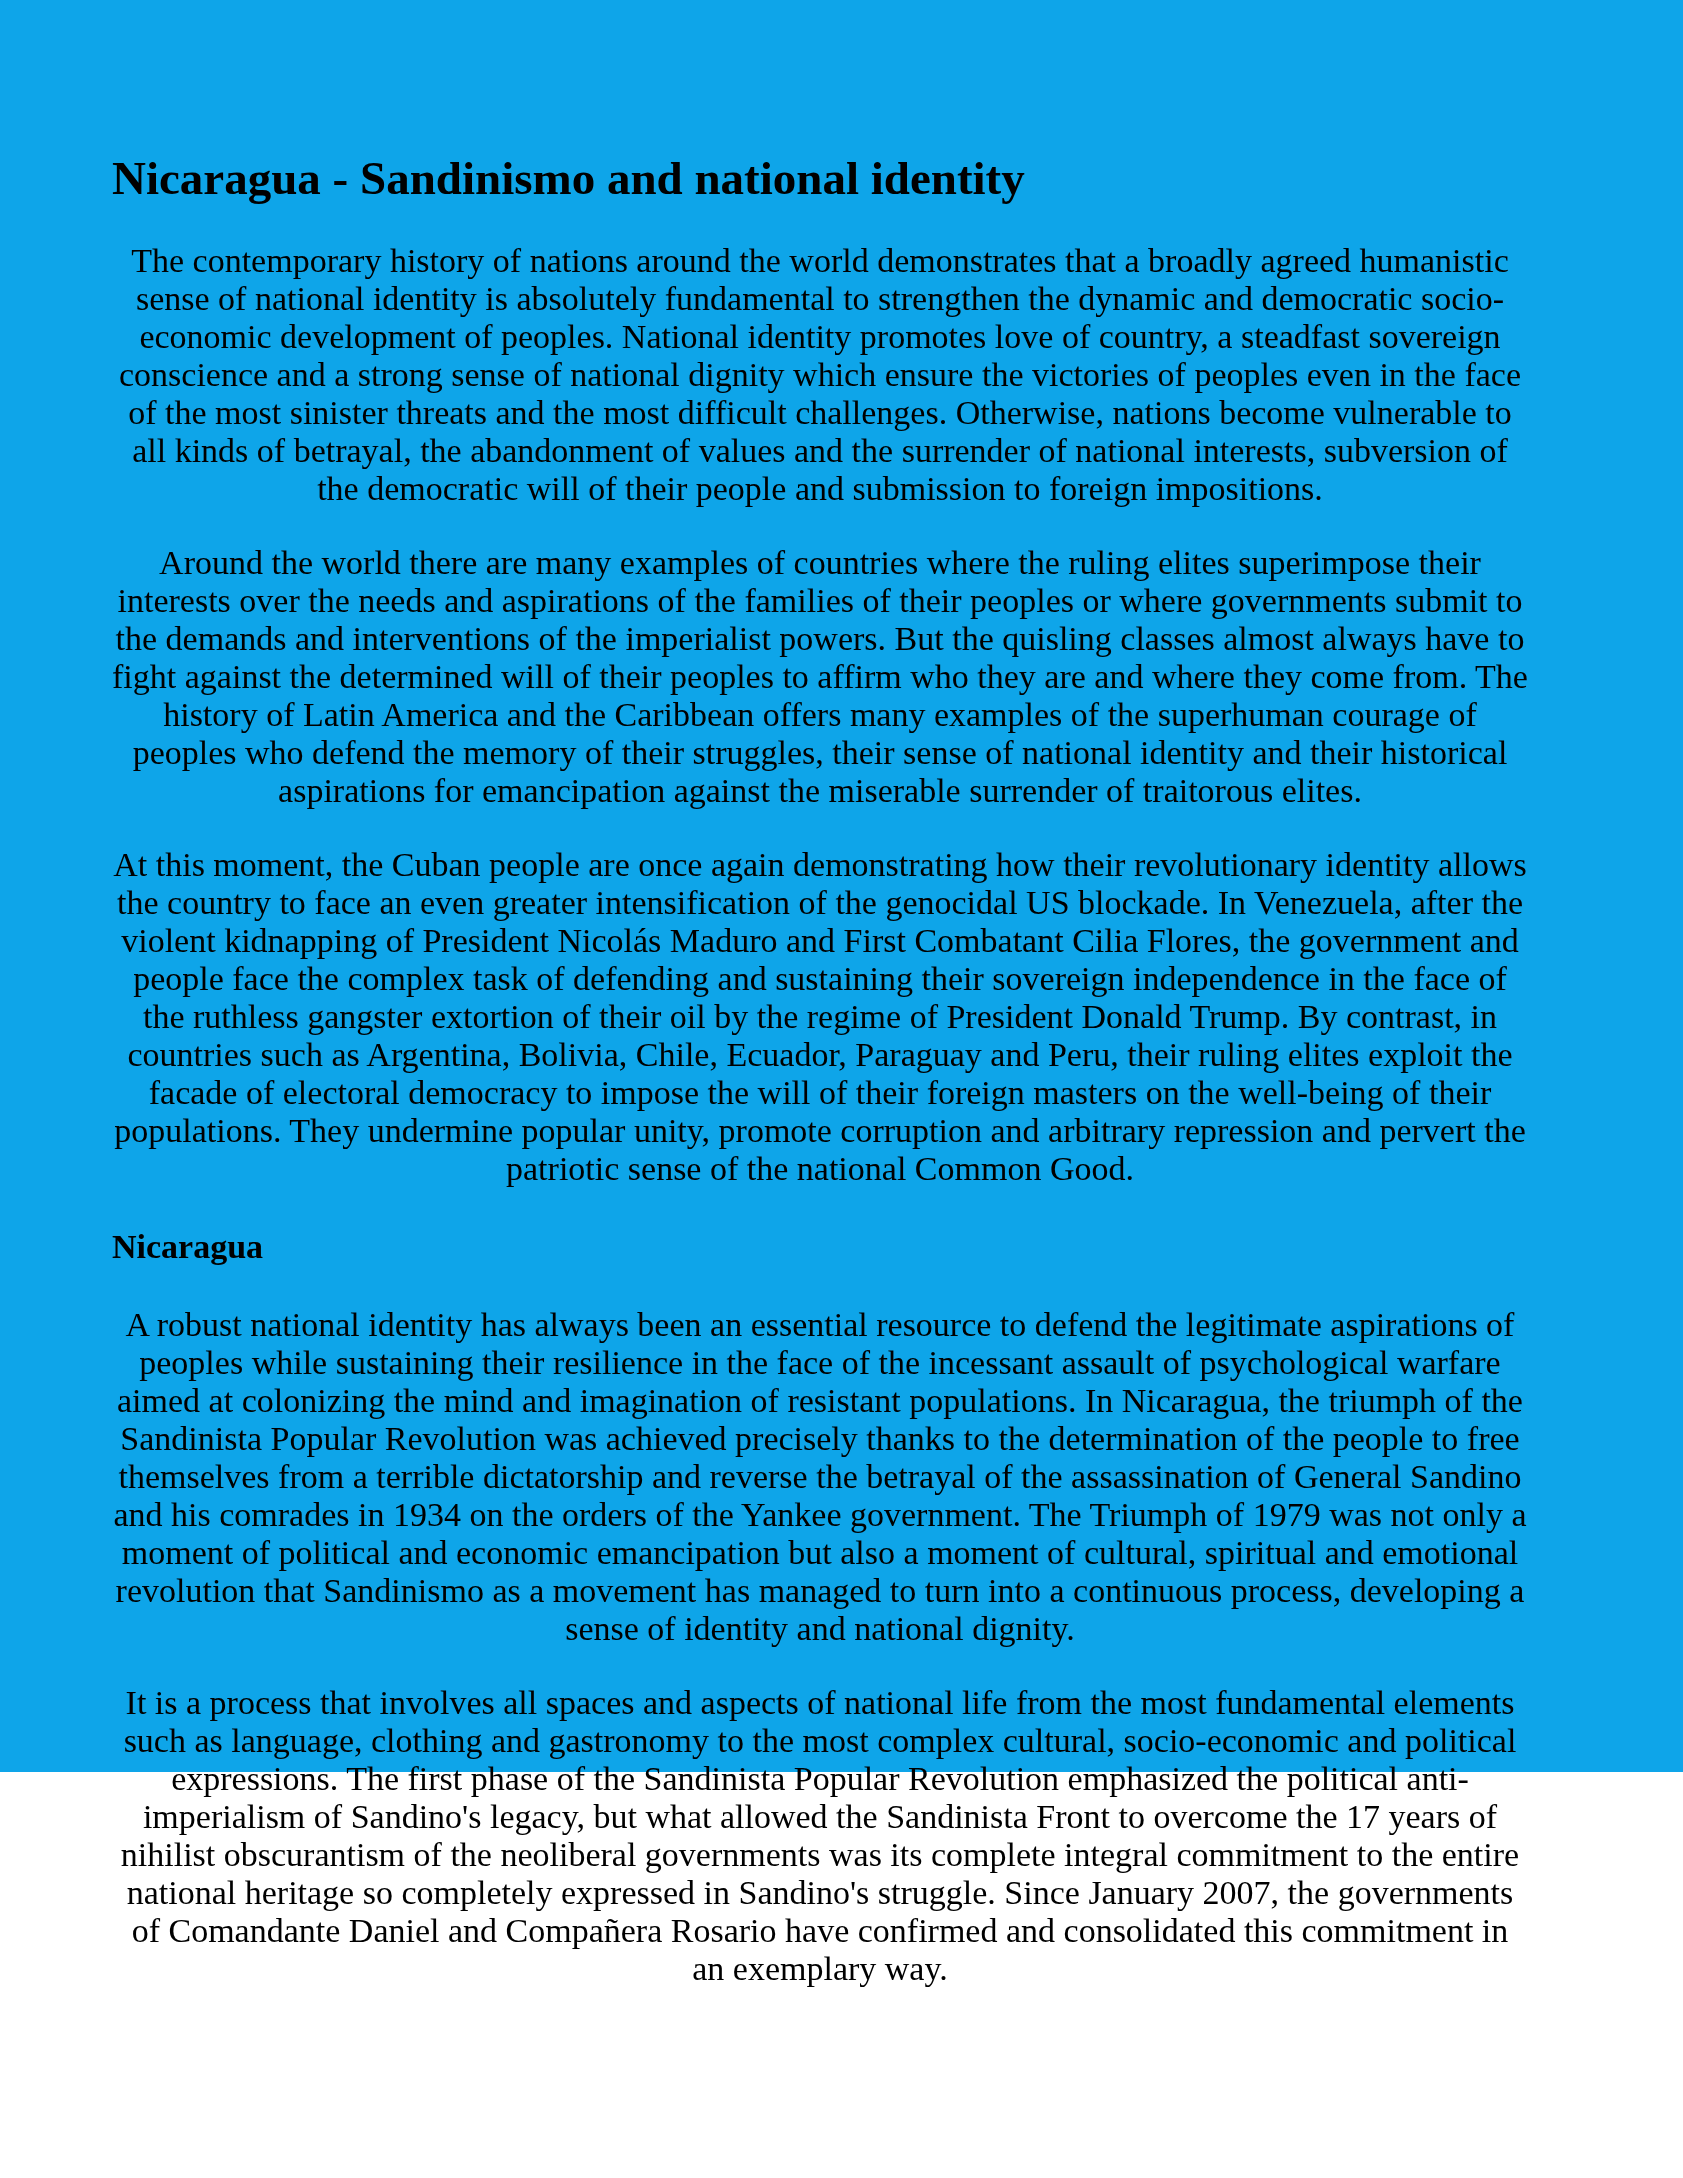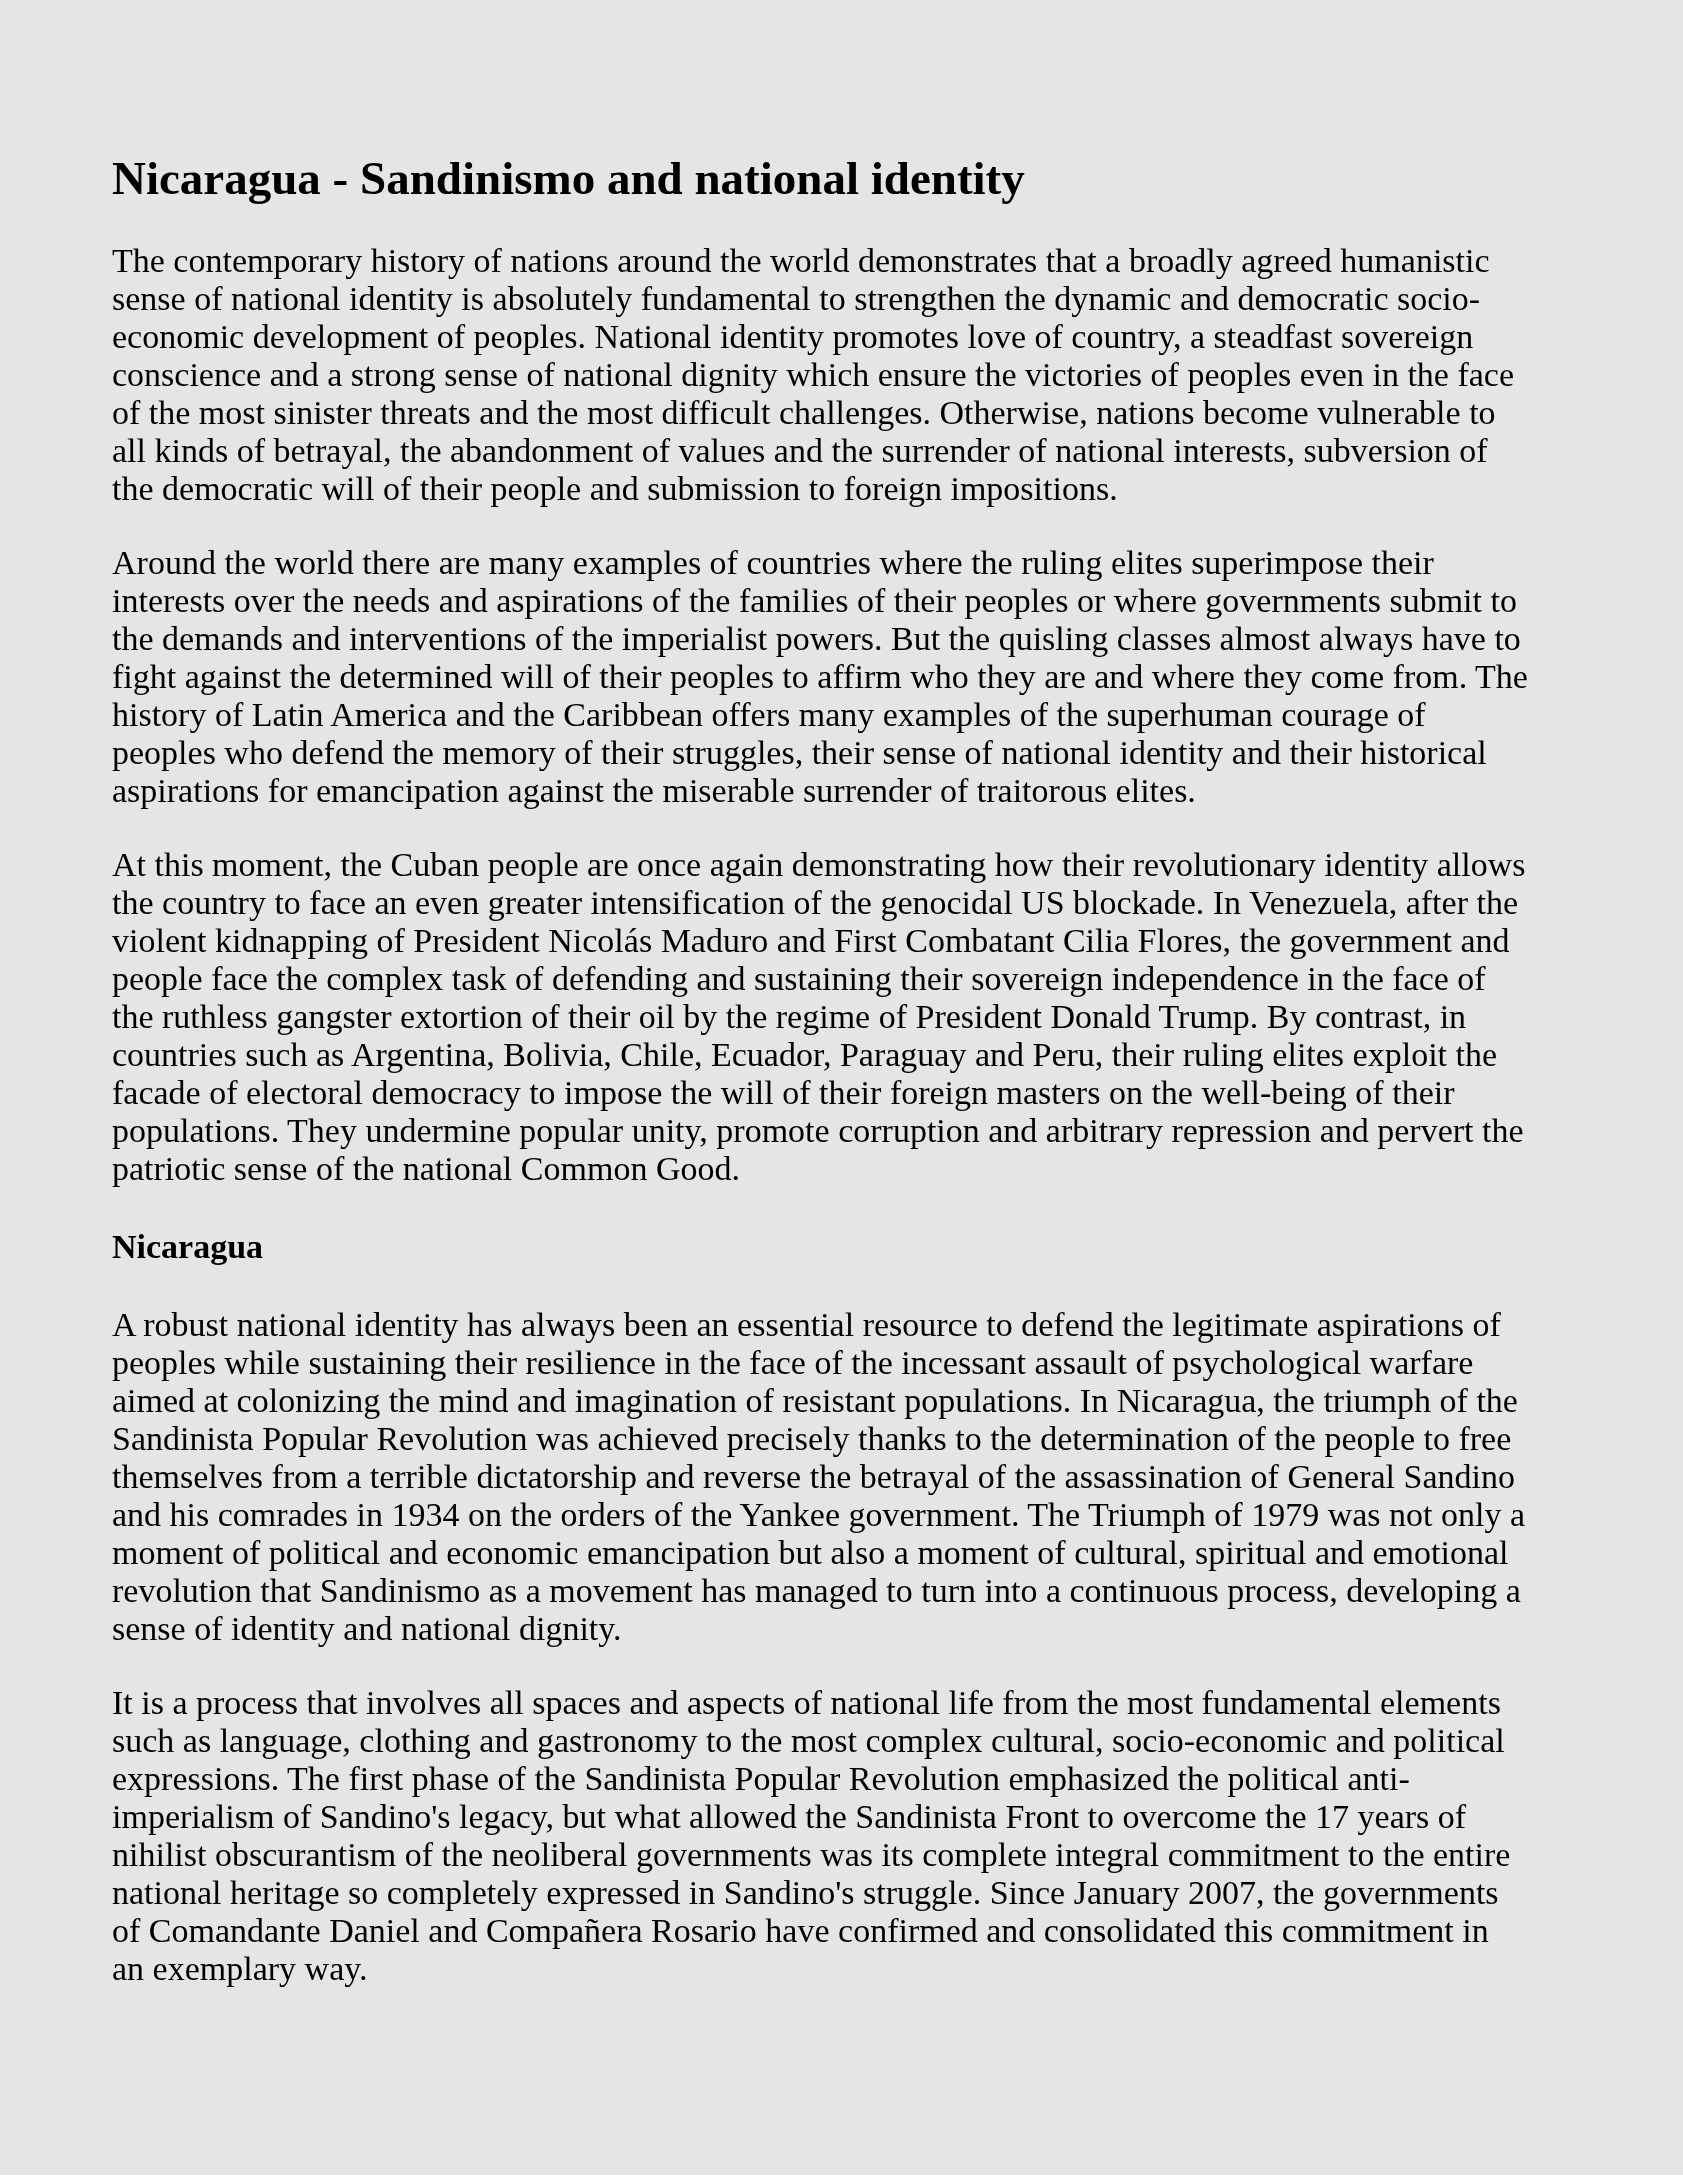--- a/index.html
+++ b/index.html
@@ -8,22 +8,22 @@
   }
   body {
     width: 1683px;
     height: 2178px;
     background: #ffffff;
     overflow: hidden;
   }
   .doc-page {
     position: relative;
     width: 1683px;
-    height: 2175px;
-    background: #e5e5e5;
+    height: 1772px;
+    background: #0ea5e9;
     box-sizing: border-box;
   }
   .doc-content {
     position: absolute;
     left: 112px;
     top: 0;
     width: 1416px;
     color: #000000;
     font-family: "Liberation Serif", "DejaVu Serif", serif;
   }
@@ -31,21 +31,21 @@
     margin: 151px 0 0 0;
     font-size: 47px;
     line-height: 55px;
     font-weight: bold;
     letter-spacing: 0;
   }
   .doc-paragraph {
     font-size: 34px;
     line-height: 38px;
     margin: 36px 0;
-    text-align: left;
+    text-align: center;
   }
   .doc-subheading {
     font-size: 34px;
     line-height: 38px;
     font-weight: bold;
     margin: 40px 0;
   }
 </style>
 </head>
 <body>

